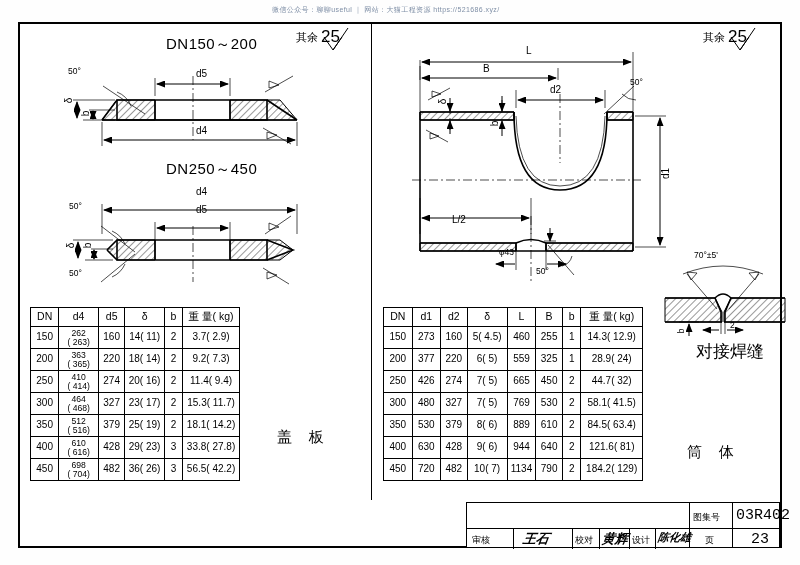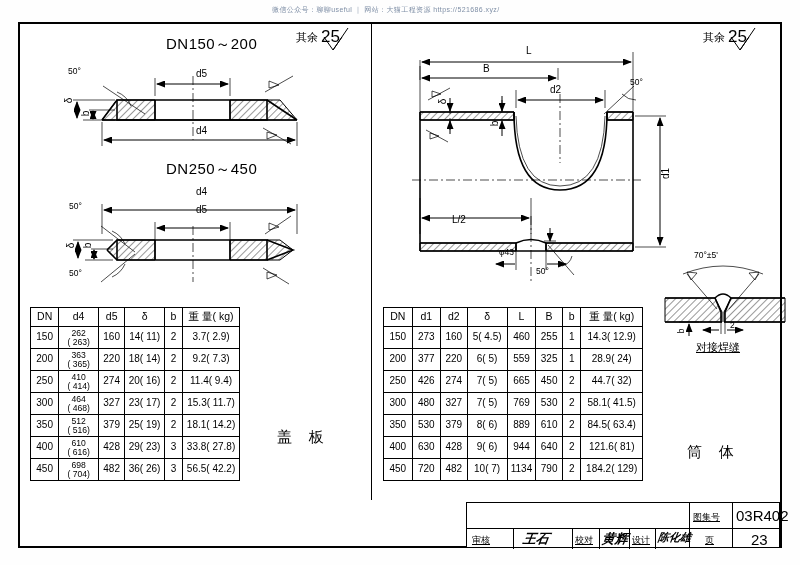--- a/index.html
+++ b/index.html
@@ -49,23 +49,23 @@
   .tb .v1{position:absolute;left:222px;top:0;height:100%;border-left:1.3px solid #000;}
   .tb .v2{position:absolute;left:265px;top:0;height:100%;border-left:1.3px solid #000;}
   .tb .vA{position:absolute;left:46px;top:25px;height:21px;border-left:1.1px solid #000;}
   .tb .vB{position:absolute;left:105px;top:25px;height:21px;border-left:1.1px solid #000;}
   .tb .vC{position:absolute;left:132px;top:25px;height:21px;border-left:1.1px solid #000;}
   .tb .vD{position:absolute;left:162px;top:25px;height:21px;border-left:1.1px solid #000;}
   .tb .vE{position:absolute;left:188px;top:25px;height:21px;border-left:1.1px solid #000;}
   .tbtxt{position:absolute;white-space:nowrap;}
   .sig{font-family:"DejaVu Serif","Liberation Serif",serif;font-style:italic;
        font-weight:bold;font-size:13px;transform:skewX(-8deg);}
-  .lbl{font-size:9px;font-family:"DejaVu Sans",sans-serif;text-decoration:underline;}
+  .lbl{font-size:9px;font-family:"DejaVu Sans",sans-serif;}
   .bigtitle{font-size:17px;letter-spacing:7px;font-family:"DejaVu Sans",sans-serif;}
-  .code{font-size:15px;font-family:Liberation Sans, sans-serif;}
+  .code{font-size:15px;font-family:Liberation Mono, monospace;}
 
   .notes{position:absolute;left:258px;top:506px;font-size:12px;line-height:1.5;
          font-family:"DejaVu Sans","Liberation Sans",sans-serif;}
   .partname{position:absolute;font-size:15px;letter-spacing:6px;
             font-family:"DejaVu Sans",sans-serif;}
   .hatch{fill:url(#hatchA);stroke:#000;stroke-width:1;}
 </style>
 </head>
 <body>
 
@@ -291,21 +291,21 @@
     <line class="ln" x1="24" y1="84" x2="24" y2="72" marker-end="url(#ar)"></line>
 
     <line class="ln" x1="38" y1="78" x2="54" y2="78" marker-start="url(#arL)"></line>
     <line class="ln" x1="78" y1="78" x2="62" y2="78" marker-start="url(#arL)"></line>
     <line class="thin" x1="56" y1="70" x2="56" y2="82"></line>
     <line class="thin" x1="60" y1="70" x2="60" y2="82"></line>
   </svg>
   <div class="txt dimsm" style="left:694px;top:250px;">70°±5'</div>
   <div class="txt dimsm" style="left:730px;top:320px;">2</div>
   <div class="txt dimsm" style="left:679px;top:326px;transform:rotate(-90deg);">b</div>
-  <div class="txt cn" style="left:696px;top:340px;font-size:11px;text-decoration:underline;">对接焊缝</div>
+  <div class="txt cn" style="left:696px;top:340px;font-size:17px;">对接焊缝</div>
 
   <div class="partname cn" style="left:277px;top:428px;">盖 板</div>
   <div class="partname cn" style="left:687px;top:443px;">筒 体</div>
 
   <table class="spec" style="left:30px;top:307px;width:210px;">
     <thead>
       <tr>
         <th style="width:28px">DN</th>
         <th style="width:40px">d4</th>
         <th style="width:26px">d5</th>

